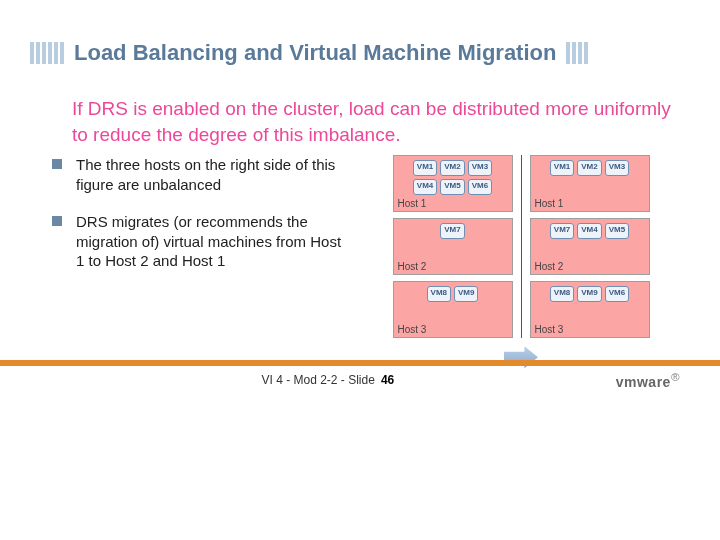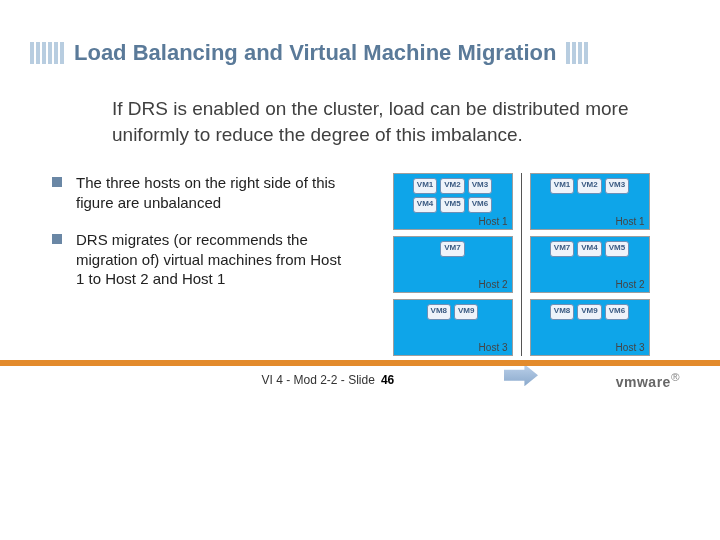--- a/index.html
+++ b/index.html
@@ -36,24 +36,24 @@
   }
   .title-bar h1 {
     font-size: 22px;
     font-weight: bold;
     color: #5a7a99;
     margin: 0 10px;
     white-space: nowrap;
   }
   .intro {
     font-size: 19px;
-    color: #404040;
-    padding: 0 40px 0 112px;
+    color: #ec4899;
+    padding: 0 40px 0 72px;
     line-height: 1.35;
-    margin-bottom: 26px;
+    margin-bottom: 8px;
   }
   .content {
     display: flex;
     padding: 0 40px 0 52px;
     gap: 20px;
   }
   .bullets {
     flex: 0 0 290px;
   }
   .bullets li {
@@ -83,24 +83,24 @@
     position: relative;
   }
   .col {
     display: flex;
     flex-direction: column;
     gap: 6px;
     align-items: center;
   }
   .host-box {
     border: 1px solid #9e9e9e;
-    background: #0ea5e9;
+    background: #fca5a5;
     width: 120px;
     padding: 4px 4px 2px 4px;
-    text-align: right;
+    text-align: left;
   }
   .host-box .vm-row {
     display: flex;
     justify-content: center;
     gap: 3px;
     margin-bottom: 3px;
     min-height: 16px;
   }
   .vm {
     background: #eef3fa;

